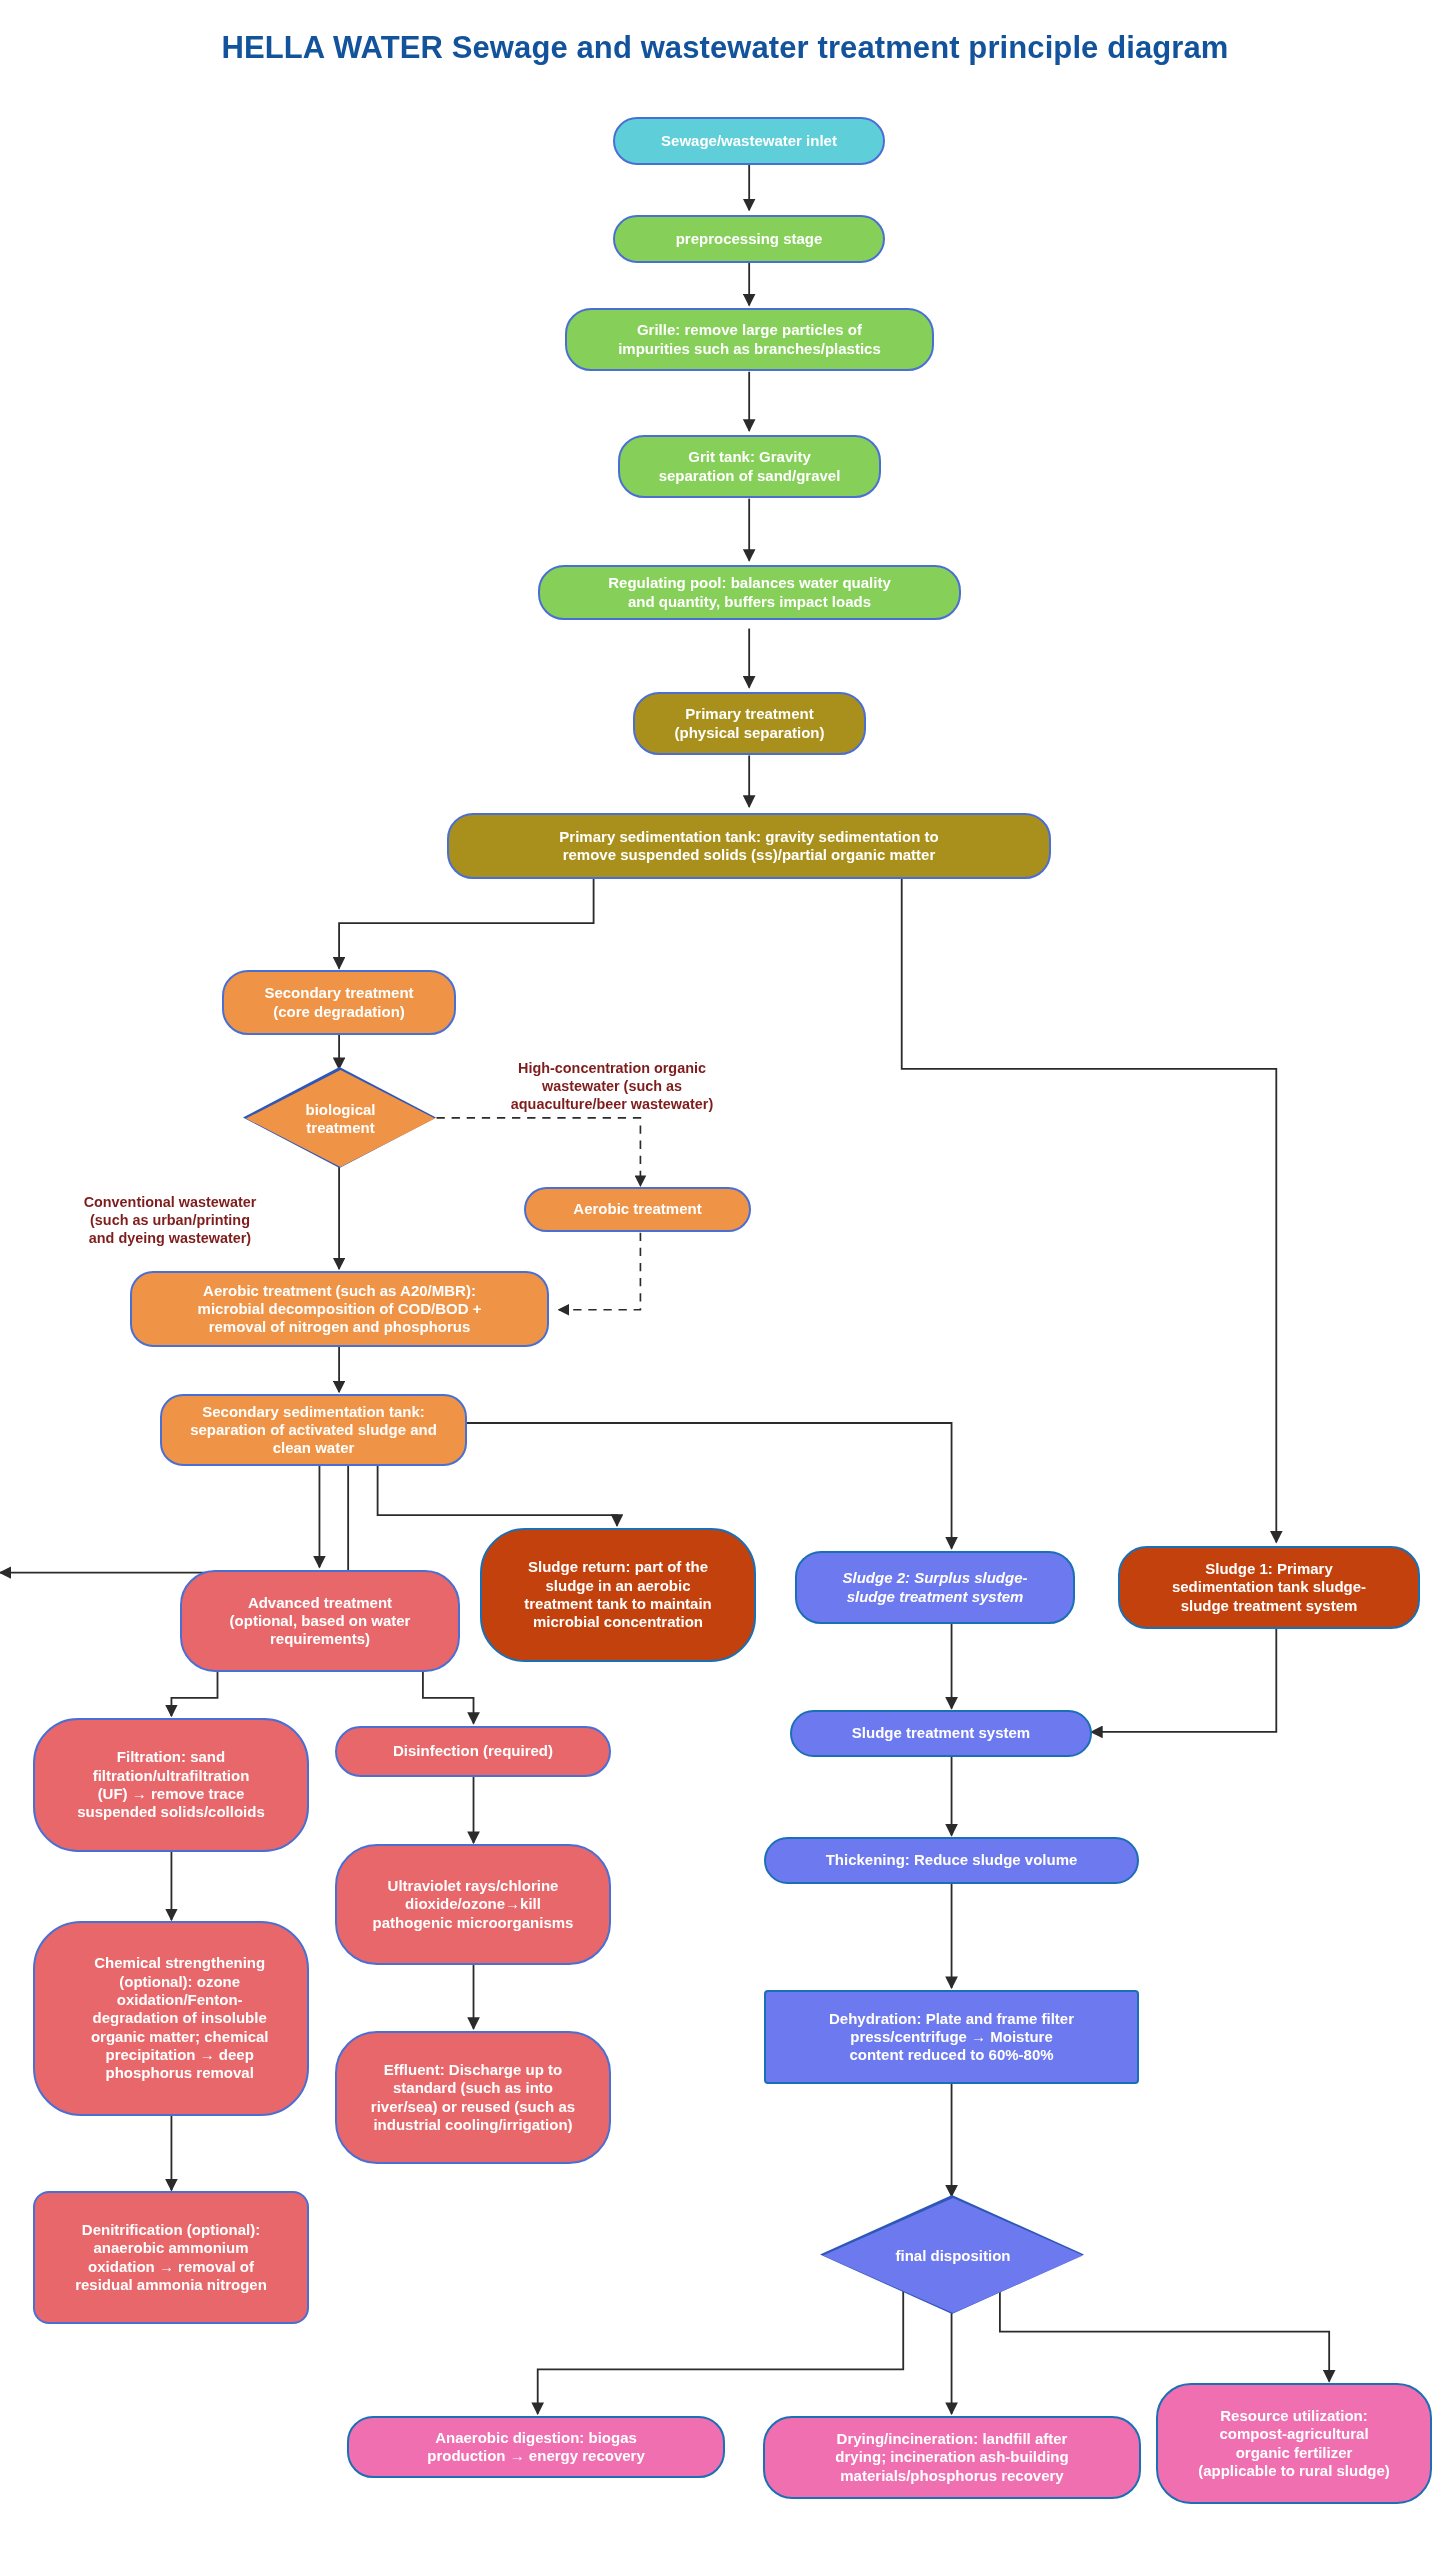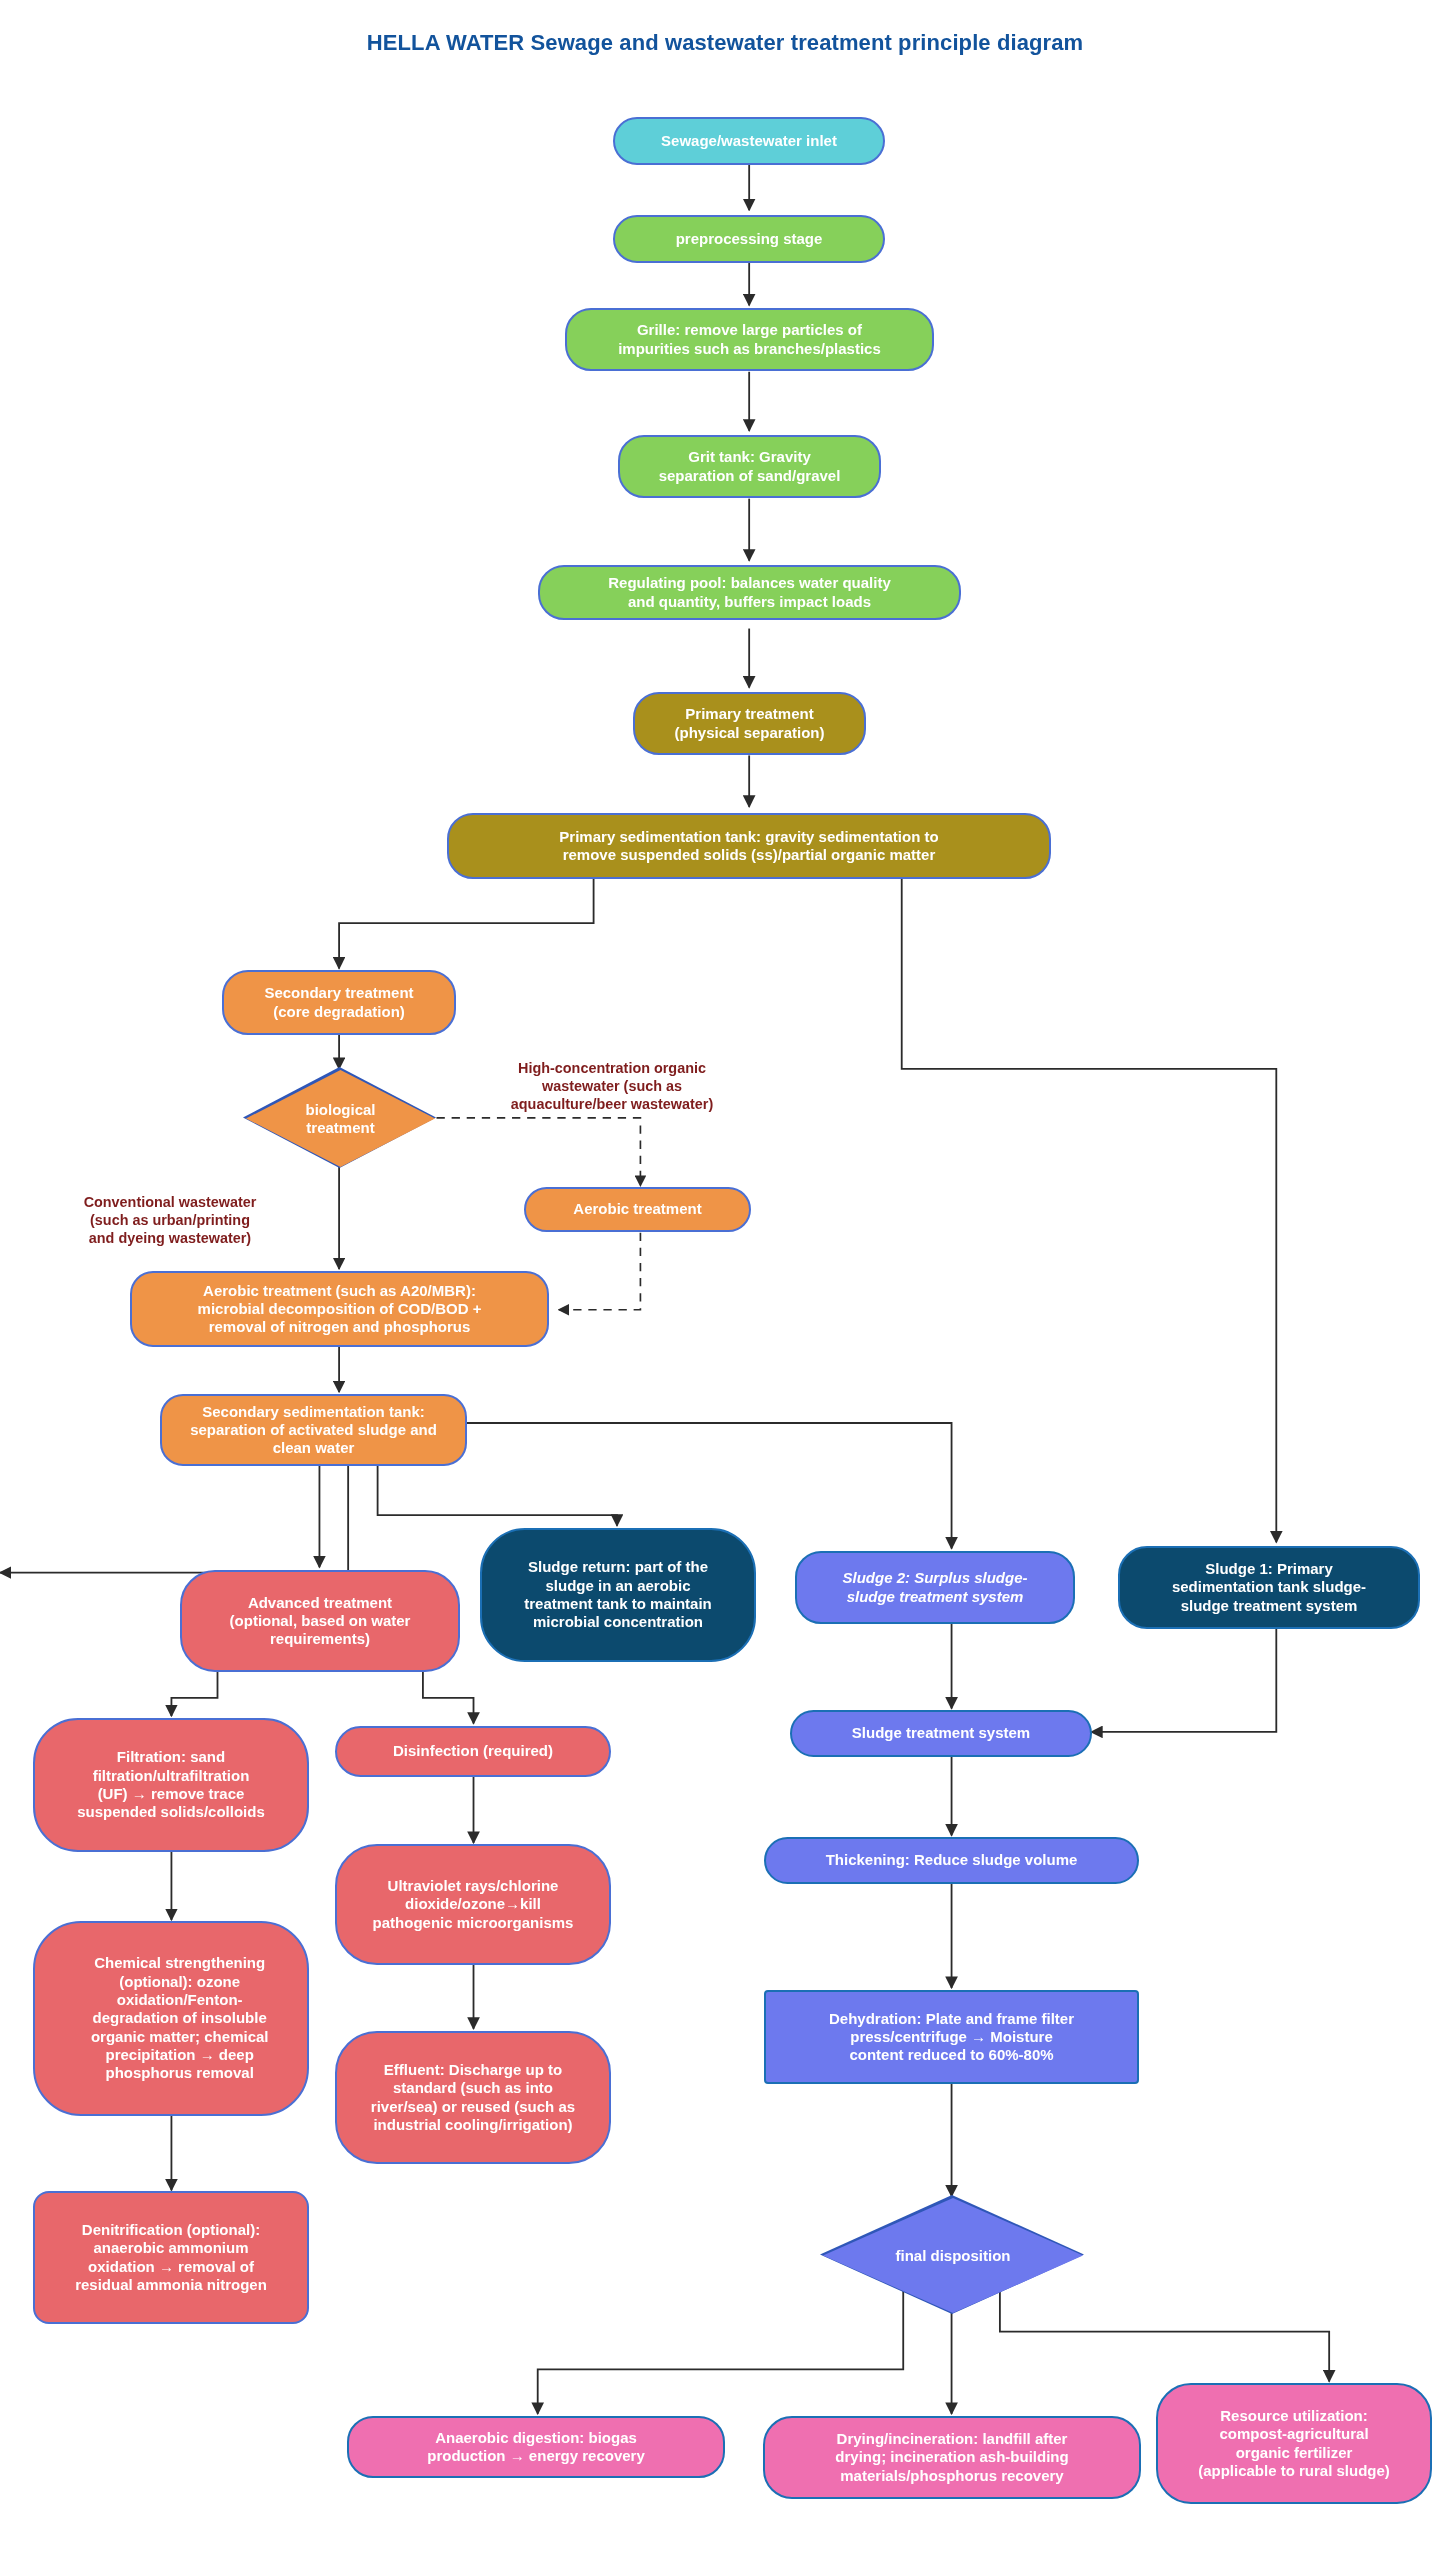--- a/index.html
+++ b/index.html
@@ -20,21 +20,21 @@
     width: 1450px;
     height: 2550px;
     pointer-events: none;
   }
   #title {
     position: absolute;
     left: 0;
     top: 30px;
     width: 1450px;
     text-align: center;
-    font-size: 22px;
+    font-size: 31px;
     font-weight: bold;
     color: #12539c;
     letter-spacing: 0.1px;
   }
   .node {
     position: absolute;
     display: flex;
     align-items: center;
     justify-content: center;
     text-align: center;
@@ -75,21 +75,21 @@
     text-align: center;
     line-height: 1.25;
     white-space: pre-line;
   }
   
   .c-cyan   { background: #5ecfd8; }
   .c-green  { background: #86d05a; }
   .c-olive  { background: #a9901c; }
   .c-orange { background: #ef9447; }
   .c-red    { background: #e8676b; }
-  .c-teal   { background: #0c4a6e; }
+  .c-teal   { background: #c2410c; }
   .c-blue   { background: #6d79ee; }
   .c-pink   { background: #ef6fb0; }
   .c-teal, .c-blue { border-color: #1b6fb5; }
   .c-pink { border-color: #1b6fb5; }
 </style>
 </head>
 <body>
 
 <div id="canvas">
 

